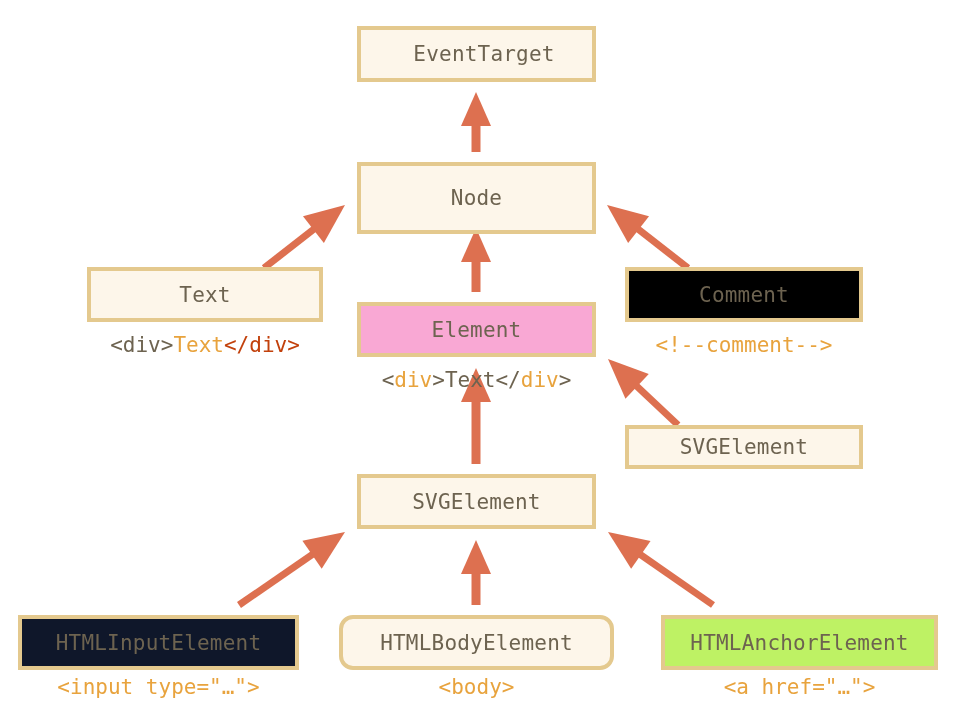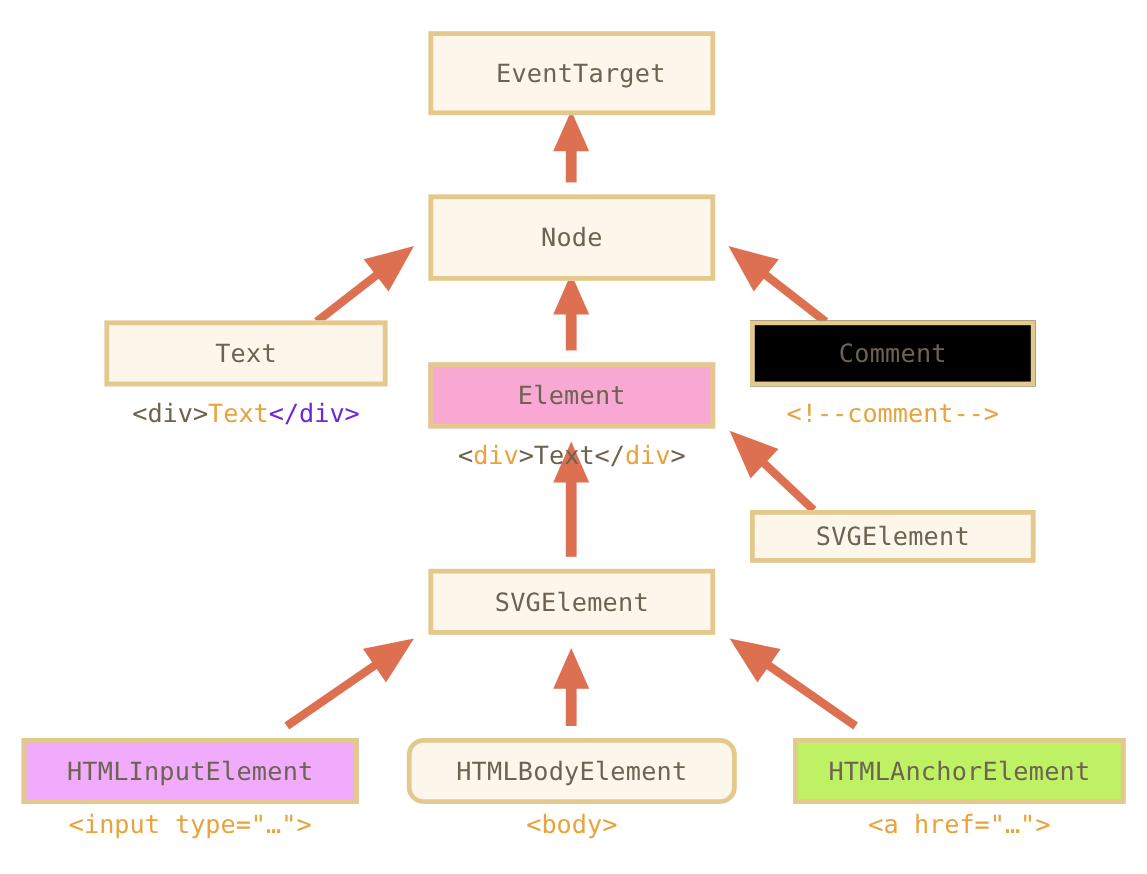--- a/index.html
+++ b/index.html
@@ -89,53 +89,53 @@
         <line x1="476" y1="605" x2="476" y2="570" stroke="#dd7050" stroke-width="9" stroke-linecap="butt"></line>
         <polygon points="476,540 491,574 461,574" fill="#dd7050"></polygon>
       </g>
       <g>
         <line x1="713" y1="605" x2="637.5583238528275" y2="552.5500727738705" stroke="#dd7050" stroke-width="7" stroke-linecap="butt"></line>
         <polygon points="608,532 650.5467830908027,540.8753168182432 631.1383810265917,568.7915115681358" fill="#dd7050"></polygon>
       </g>
     </svg>
 
   <div id="node-layer">
-      <div class="node-box" style="left: 357px; top: 26px; width: 239px; height: 70px; background: rgb(253, 246, 234); border-color: rgb(228, 201, 142); color: rgb(109, 99, 80); padding-left: 15px;">
+      <div class="node-box" style="left: 357px; top: 26px; width: 239px; height: 56px; background: rgb(253, 246, 234); border-color: rgb(228, 201, 142); color: rgb(109, 99, 80); padding-left: 15px;">
         <span>EventTarget</span>
       </div>
       <div class="node-box" style="left: 357px; top: 162px; width: 239px; height: 72px; background: rgb(253, 246, 234); border-color: rgb(228, 201, 142); color: rgb(109, 99, 80);">
         <span>Node</span>
       </div>
       <div class="node-box" style="left: 87px; top: 267px; width: 236px; height: 55px; background: rgb(253, 246, 234); border-color: rgb(228, 201, 142); color: rgb(109, 99, 80);">
         <span>Text</span>
       </div>
       <div class="node-box" style="left: 357px; top: 302px; width: 239px; height: 55px; background: #f9a8d4; border-color: rgb(228, 201, 142); color: rgb(109, 99, 80);">
         <span>Element</span>
       </div>
       <div class="node-box" style="left: 625px; top: 267px; width: 238px; height: 55px; background: #000000; border-color: rgb(228, 201, 142); color: rgb(109, 99, 80);">
         <span>Comment</span>
       </div>
       <div class="node-box" style="left: 625px; top: 425px; width: 238px; height: 44px; background: rgb(253, 246, 234); border-color: rgb(228, 201, 142); color: rgb(109, 99, 80);">
         <span>SVGElement</span>
       </div>
       <div class="node-box" style="left: 357px; top: 474px; width: 239px; height: 55px; background: rgb(253, 246, 234); border-color: rgb(228, 201, 142); color: rgb(109, 99, 80);">
         <span>SVGElement</span>
       </div>
-      <div class="node-box" style="left: 18px; top: 615px; width: 281px; height: 55px; background: #f0abfc; border-color: rgb(228, 201, 142); color: rgb(109, 99, 80);">
+      <div class="node-box" style="left: 18px; top: 615px; width: 281px; height: 55px; background: #0f172a; border-color: rgb(228, 201, 142); color: rgb(109, 99, 80);">
         <span>HTMLInputElement</span>
       </div>
       <div class="node-box" style="left: 339px; top: 615px; width: 275px; height: 55px; background: rgb(253, 246, 234); border-color: rgb(228, 201, 142); color: rgb(109, 99, 80); border-radius: 14px;">
         <span>HTMLBodyElement</span>
       </div>
       <div class="node-box" style="left: 661px; top: 615px; width: 277px; height: 55px; background: #bef264; border-color: rgb(228, 201, 142); color: rgb(109, 99, 80);">
         <span>HTMLAnchorElement</span>
       </div>
     </div>
   <div id="caption-layer">
-      <div class="node-caption" style="left: 87px; top: 333px; width: 236px;"><span class="tag-plain" style="color: rgb(109, 99, 80);">&lt;div&gt;</span><span class="tag-accent" style="color: rgb(232, 163, 61);">Text</span><span class="tag-plain" style="color: #6d28d9;">&lt;/div&gt;</span></div>
+      <div class="node-caption" style="left: 87px; top: 333px; width: 236px;"><span class="tag-plain" style="color: rgb(109, 99, 80);">&lt;div&gt;</span><span class="tag-accent" style="color: rgb(232, 163, 61);">Text</span><span class="tag-plain" style="color: #c2410c;">&lt;/div&gt;</span></div>
       <div class="node-caption" style="left: 357px; top: 368px; width: 239px;"><span class="tag-plain" style="color: rgb(109, 99, 80);">&lt;</span><span class="tag-accent" style="color: rgb(232, 163, 61);">div</span><span class="tag-plain" style="color: rgb(109, 99, 80);">&gt;</span><span class="tag-plain" style="color: rgb(109, 99, 80);">Text</span><span class="tag-plain" style="color: rgb(109, 99, 80);">&lt;/</span><span class="tag-accent" style="color: rgb(232, 163, 61);">div</span><span class="tag-plain" style="color: rgb(109, 99, 80);">&gt;</span></div>
       <div class="node-caption" style="left: 625px; top: 333px; width: 238px;"><span class="tag-accent" style="color: rgb(232, 163, 61);">&lt;!--comment--&gt;</span></div>
       <div class="node-caption" style="left: 18px; top: 675px; width: 281px;"><span class="tag-accent" style="color: rgb(232, 163, 61);">&lt;input type="…"&gt;</span></div>
       <div class="node-caption" style="left: 339px; top: 675px; width: 275px;"><span class="tag-accent" style="color: rgb(232, 163, 61);">&lt;body&gt;</span></div>
       <div class="node-caption" style="left: 661px; top: 675px; width: 277px;"><span class="tag-accent" style="color: rgb(232, 163, 61);">&lt;a href="…"&gt;</span></div>
     </div>
 
 </div>
 
 </body></html>

